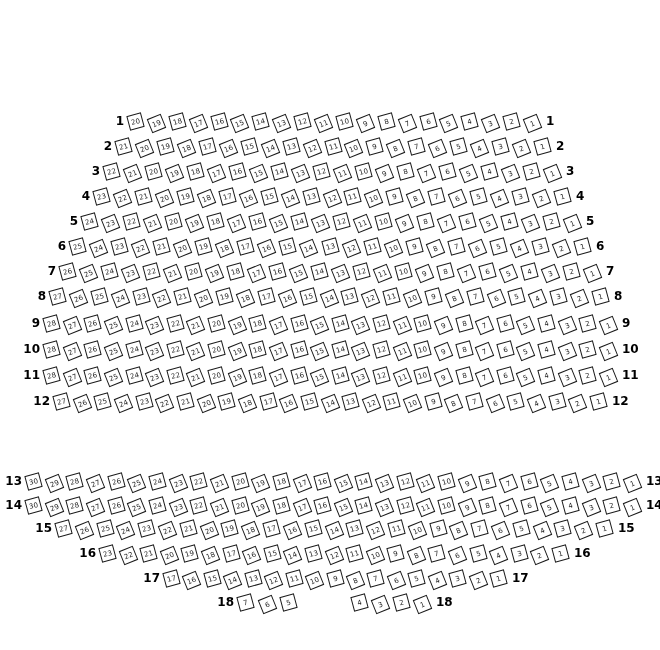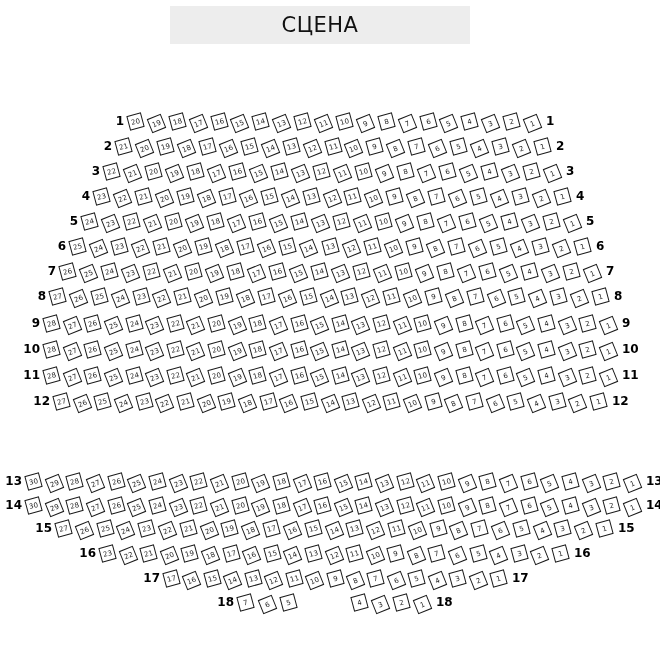--- a/index.html
+++ b/index.html
@@ -54,23 +54,20 @@
     line-height: 15px;
     white-space: nowrap;
   }
   .row-label.left { text-align: right; }
   .row-label.right { text-align: left; }
 </style>
 </head>
 <body>
 
 <div class="canvas">
-  <div class="stage">
-    <span>СЦЕНА</span>
-  </div>
   <div class="seat-map">
       <div class="row-label left" style="left: 102px; top: 114px;">1</div>
       <div class="row-label right" style="left: 546px; top: 114px;">1</div>
       <div class="seat" style="left: 128px; top: 114px; transform: rotate(-15deg);">20</div>
       <div class="seat" style="left: 148.895px; top: 116px; transform: rotate(-22deg);">19</div>
       <div class="seat" style="left: 169.789px; top: 114px; transform: rotate(-15deg);">18</div>
       <div class="seat" style="left: 190.684px; top: 116px; transform: rotate(-22deg);">17</div>
       <div class="seat" style="left: 211.579px; top: 114px; transform: rotate(-15deg);">16</div>
       <div class="seat" style="left: 232.474px; top: 116px; transform: rotate(-22deg);">15</div>
       <div class="seat" style="left: 253.368px; top: 114px; transform: rotate(-15deg);">14</div>

